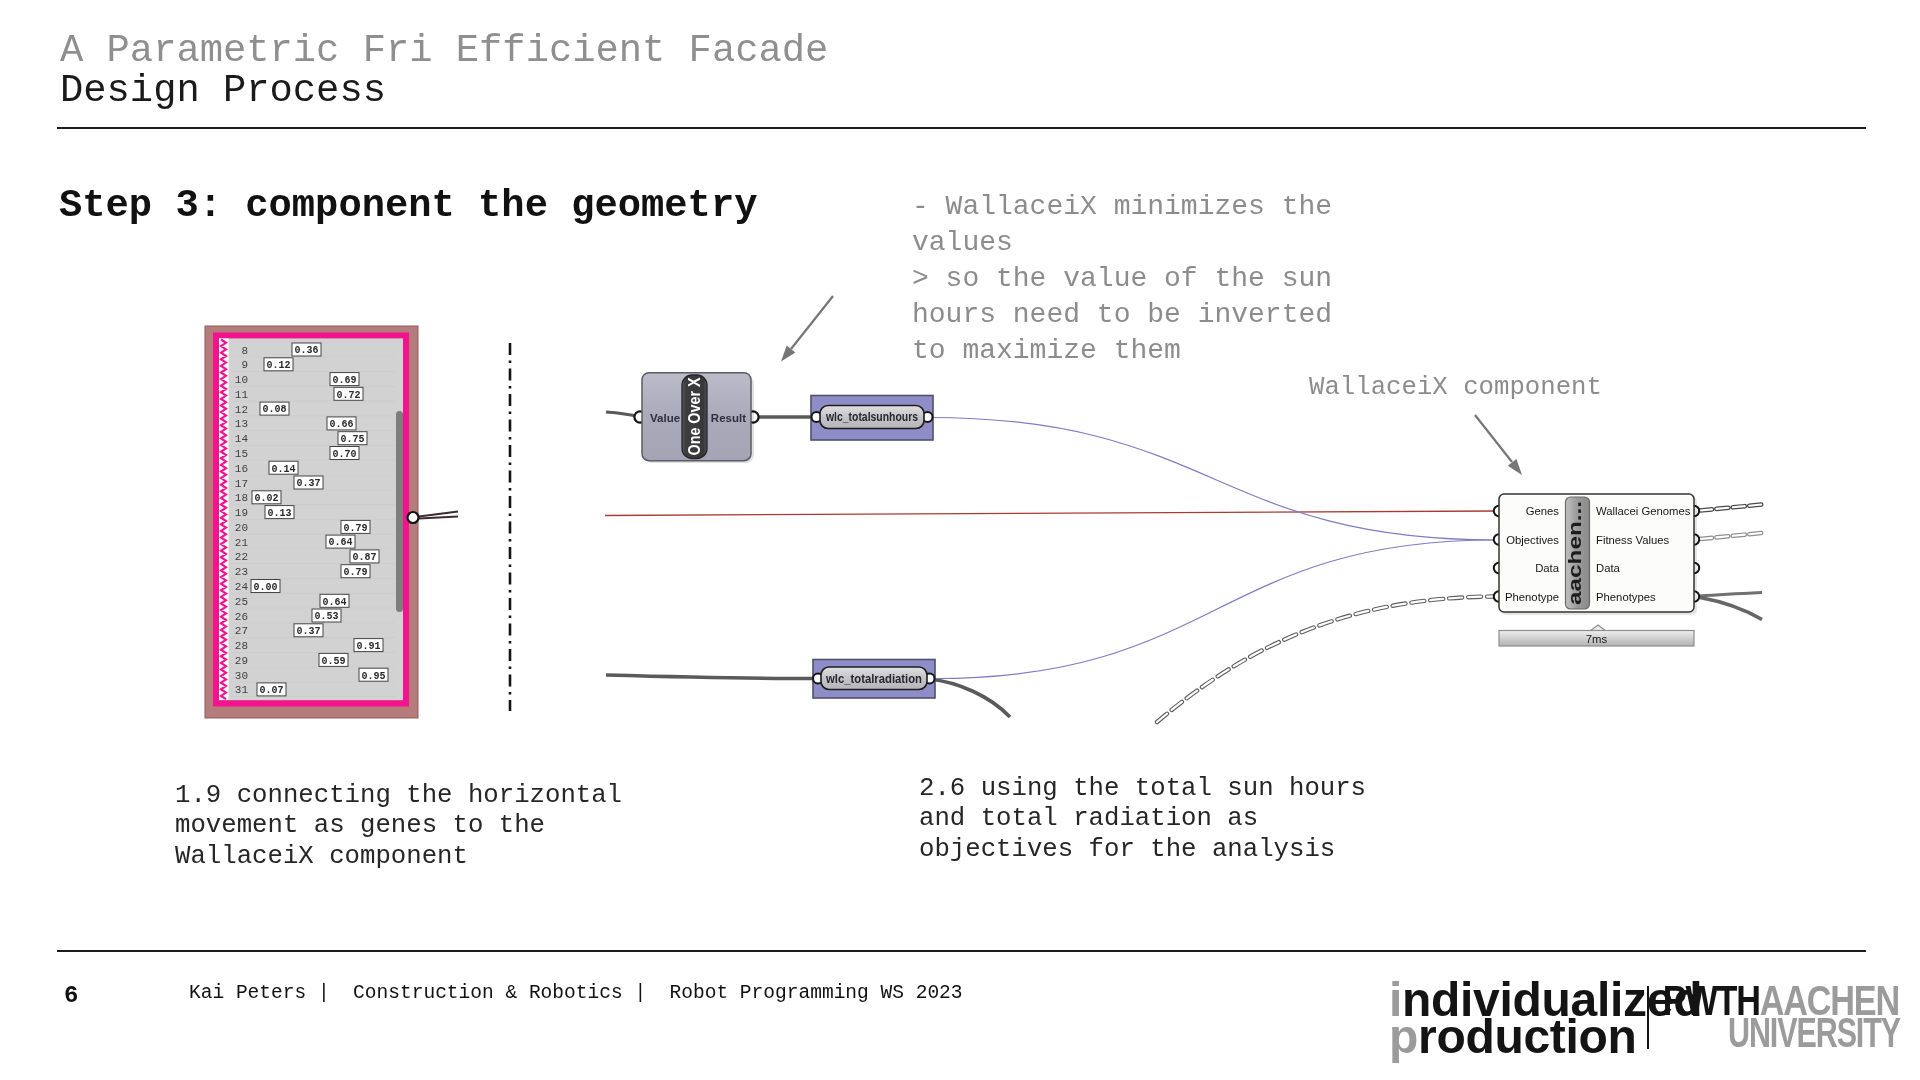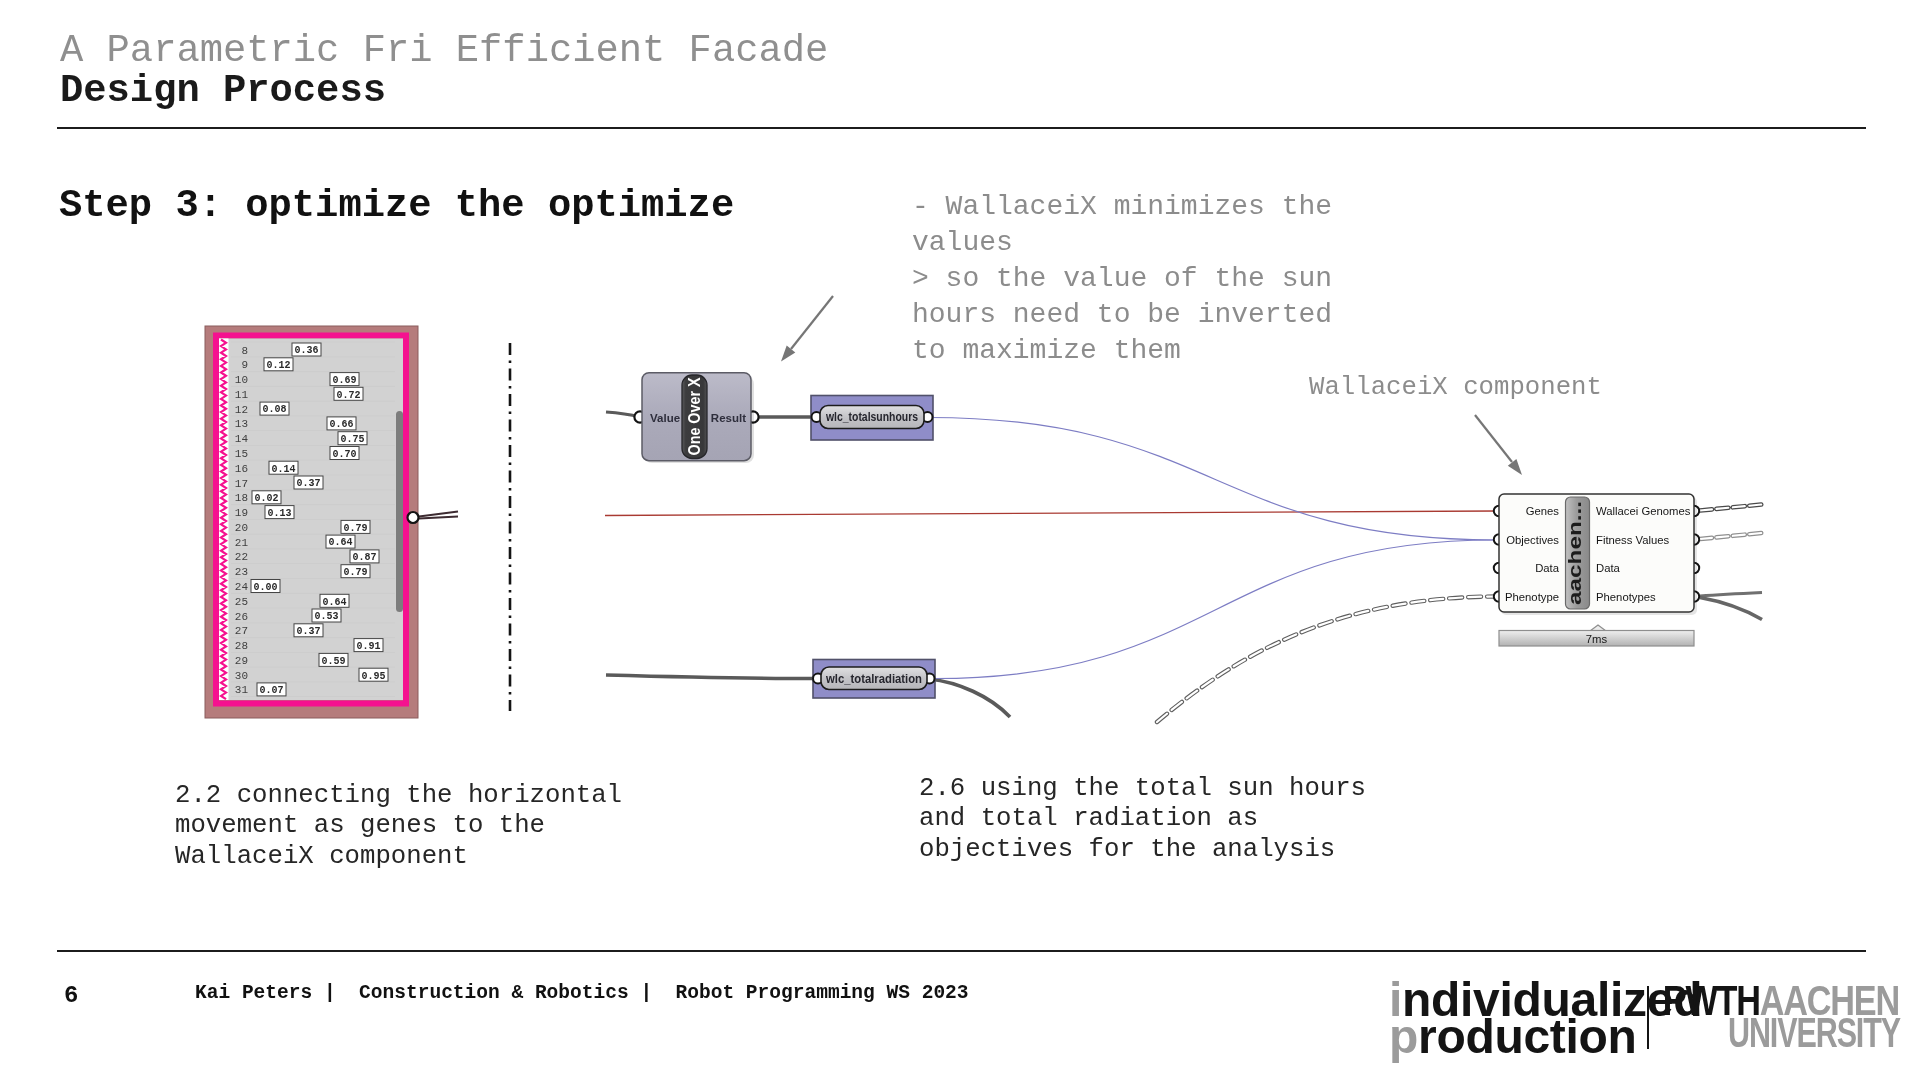--- a/index.html
+++ b/index.html
@@ -1,46 +1,46 @@
 <!DOCTYPE html>
 <html><head><meta charset="utf-8">
 <style>
   html,body{margin:0;padding:0;}
   body{width:1920px;height:1080px;background:#ffffff;position:relative;overflow:hidden;
        font-family:"Liberation Mono",monospace;}
   .abs{position:absolute;white-space:pre;}
   .title1{left:60px;top:29px;font-size:38.8px;color:#8f8f8f;letter-spacing:0;}
-  .title2{left:60px;top:69px;font-size:38.8px;color:#1a1a1a;font-weight:bold;}
+  .title2{left:60px;top:69px;font-size:38.8px;color:#1a1a1a;font-weight:normal;}
   .rule{position:absolute;background:#1c1c1c;height:2px;}
   .step{left:59px;top:184px;font-size:38.8px;color:#111;font-weight:bold;}
   .ann{left:912px;top:189px;font-size:28px;line-height:36px;color:#8c8c8c;}
   .wlbl{left:1309px;top:373px;font-size:25.7px;color:#8c8c8c;}
   .cap{font-size:25.7px;line-height:30.3px;color:#262626;}
   .pn{font:11px "Liberation Mono",monospace;fill:#3f3f3f;}
   .pv{font:bold 10px "Liberation Mono",monospace;fill:#2a2a2a;}
   .ghb{font-family:"Liberation Sans",sans-serif;font-weight:bold;fill:#fff;}
   .ghl{font:bold 11.5px "Liberation Sans",sans-serif;fill:#2e2e3c;}
   .ghc{font:bold 12px "Liberation Sans",sans-serif;fill:#26262e;}
   .ghw{font-family:"Liberation Sans",sans-serif;font-weight:bold;fill:#1c1c1c;}
   .ghs{font:11.3px "Liberation Sans",sans-serif;fill:#161616;}
   .pageno{left:64px;top:982px;font-size:24px;font-weight:bold;color:#111;}
-  .foot{left:189px;top:982px;font-size:19.55px;font-weight:bold;color:#111;margin-left:6px;}
+  .foot{left:189px;top:982px;font-size:19.55px;font-weight:normal;color:#111;}
   .ip{left:1389px;top:982px;font-family:"Liberation Sans",sans-serif;font-weight:bold;
       font-size:48px;line-height:36.5px;color:#141414;letter-spacing:-0.3px;}
   .ip .g{color:#9b9b9b;}
   .rwl{position:absolute;white-space:pre;font-family:"Liberation Sans",sans-serif;font-weight:bold;
         font-size:42px;color:#141414;letter-spacing:-1.5px;transform-origin:100% 0;}
   .rwl .g,.g2{color:#9b9b9b;}
   .vdiv{position:absolute;left:1647px;top:986px;width:2px;height:63px;background:#141414;}
 </style></head>
 <body>
 <div class="abs title1">A Parametric Fri Efficient Facade</div>
 <div class="abs title2">Design Process</div>
 <div class="rule" style="left:57px;top:127px;width:1809px;"></div>
-<div class="abs step">Step 3: optimize the optimize</div>
+<div class="abs step">Step 3: component the geometry</div>
 <div class="abs ann">- WallaceiX minimizes the
 values
 &gt; so the value of the sun
 hours need to be inverted
 to maximize them</div>
 <div class="abs wlbl">WallaceiX component</div>
 <svg width="1920" height="1080" viewBox="0 0 1920 1080" style="position:absolute;left:0;top:0">
 <defs>
 <linearGradient id="gOOX" x1="0" y1="0" x2="0" y2="1">
  <stop offset="0" stop-color="#bcbbc9"></stop>
@@ -243,21 +243,21 @@
 
 <path d="M1590,631 L1598,625 L1606,631" fill="#ededed" stroke="#8e8e8e" stroke-width="1.2"></path>
 <rect x="1499" y="630.5" width="195" height="15.5" fill="url(#gMs)" stroke="#8e8e8e" stroke-width="1.2"></rect>
 <text x="1596.5" y="642.5" text-anchor="middle" class="ghs" font-size="12">7ms</text>
 
 <line x1="833" y1="296" x2="791" y2="349" stroke="#767676" stroke-width="2.2"></line>
 <polygon points="781,361.5 786.7,345.6 795.3,352.4" fill="#767676"></polygon>
 <line x1="1475" y1="415" x2="1512" y2="462" stroke="#767676" stroke-width="2.2"></line>
 <polygon points="1522,475 1507.8,465.8 1516.4,459" fill="#767676"></polygon>
 </svg>
-<div class="abs cap" style="left:175px;top:781px;">2.2 connecting the horizontal
+<div class="abs cap" style="left:175px;top:781px;">1.9 connecting the horizontal
 movement as genes to the
 WallaceiX component</div>
 <div class="abs cap" style="left:919px;top:774px;">2.6 using the total sun hours
 and total radiation as
 objectives for the analysis</div>
 <div class="rule" style="left:57px;top:950px;width:1809px;"></div>
 <div class="abs pageno">6</div>
 <div class="abs foot">Kai Peters |  Construction &amp; Robotics |  Robot Programming WS 2023</div>
 <div class="abs ip"><span class="g">i</span>ndividualized<br><span class="g">p</span>roduction</div>
 <div class="vdiv"></div>

